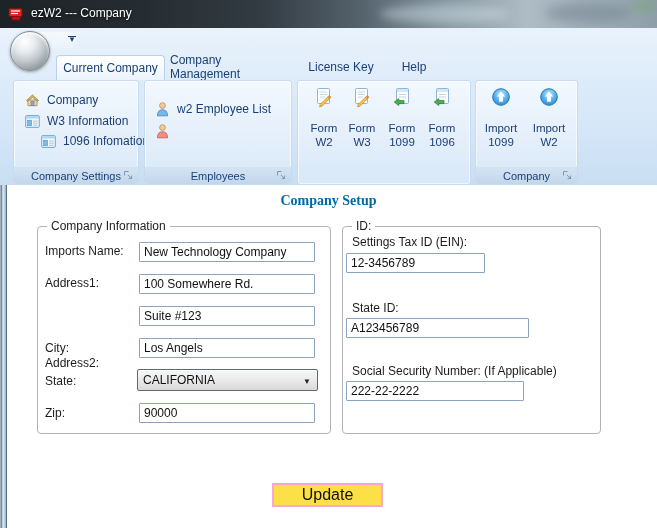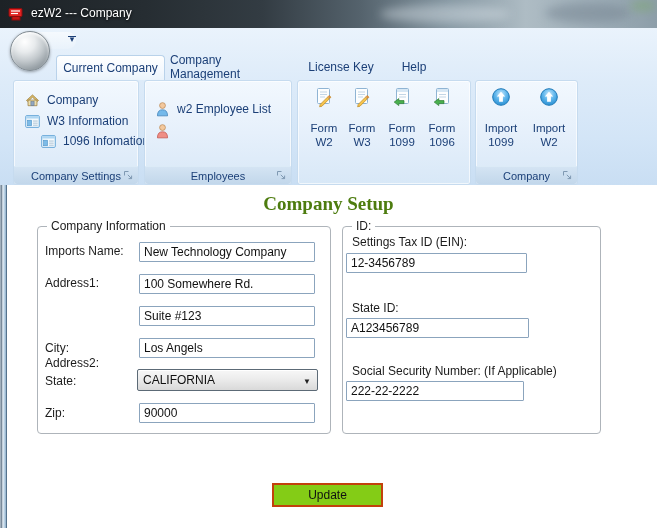--- a/index.html
+++ b/index.html
@@ -52,34 +52,34 @@
   .big-btn{position:absolute;top:4px;width:40px;height:78px;display:flex;flex-direction:column;
     align-items:center;cursor:pointer;color:#1b3f77;font-size:11.5px;text-align:center;line-height:1.2;}
   .big-btn .ic{margin-top:2px;height:21px;display:flex;}
   .big-btn .cap{margin-top:14px;}
 
   
   .content{position:absolute;left:0;top:185px;width:657px;height:343px;background:#ffffff;}
   .left-edge{position:absolute;left:0;top:0;width:7px;height:343px;
     background:linear-gradient(90deg,#c8d4de 0%,#67798a 18%,#e4edf5 42%,#bdd4e6 62%,#9cb8d0 80%,#43617c 96%);}
   .heading{position:absolute;left:0;top:8px;width:657px;text-align:center;
-    font-family:"Liberation Serif",serif;font-weight:bold;font-size:19px;color:#4d7c0f;}
+    font-family:"Liberation Serif",serif;font-weight:bold;font-size:14px;color:#0369a1;}
 
   .gbox{position:absolute;border:1px solid #aeb4ba;border-radius:4px;}
   .gbox .legend{position:absolute;top:-8px;left:9px;background:#fff;padding:0 4px;font-size:12px;color:#1c1c1c;}
   .flabel{position:absolute;font-size:12px;color:#1c1c1c;white-space:nowrap;}
   .tbox{position:absolute;height:20px;border:1px solid #8ba4bd;border-radius:1px;
     font-family:"Liberation Sans",sans-serif;font-size:12px;color:#111;padding:0 4px;box-sizing:border-box;background:#fff;}
   .combo{position:absolute;height:22px;border:1px solid #5c6a76;border-radius:2px;
     background:linear-gradient(180deg,#f7f7f7 0%,#ececec 45%,#d9d9d9 100%);
     display:flex;align-items:center;font-size:12px;color:#111;padding-left:5px;box-sizing:border-box;cursor:pointer;
     box-shadow:inset 0 1px 0 #fff;}
   .combo .arrow{position:absolute;right:6px;top:7px;font-size:8px;color:#222;}
-  .update-btn{position:absolute;background:#84cc16;border:2px solid #c2410c;font-family:"Liberation Sans",sans-serif;
-    font-size:12px;color:#111;cursor:pointer;display:flex;align-items:center;justify-content:center;}
+  .update-btn{position:absolute;background:#fde047;border:2px solid #f9a8d4;font-family:"Liberation Sans",sans-serif;
+    font-size:16px;color:#111;cursor:pointer;display:flex;align-items:center;justify-content:center;}
 </style>
 </head>
 <body>
 
 <svg width="0" height="0" style="position:absolute">
   <defs>
     <radialGradient id="impBlue" cx="50%" cy="32%" r="75%">
       <stop offset="0%" stop-color="#c9e8fb"></stop>
       <stop offset="45%" stop-color="#63b8ed"></stop>
       <stop offset="100%" stop-color="#1d87cd"></stop>
@@ -316,21 +316,21 @@
       <span>CALIFORNIA</span>
       <span class="arrow">▼</span>
     </div>
     <span class="flabel" style="left:45px;top:221px;">Zip:</span>
     <input class="tbox" style="left: 139px; top: 218px; width: 176px;" value="90000">
 
     <div class="gbox" style="left:342px;top:41px;width:257px;height:206px;">
       <span class="legend">ID:</span>
     </div>
     <span class="flabel" style="left:352px;top:50px;">Settings Tax ID (EIN):</span>
-    <input class="tbox" style="left: 346px; top: 68px; width: 181px;" value="12-3456789">
+    <input class="tbox" style="left: 346px; top: 68px; width: 139px;" value="12-3456789">
     <span class="flabel" style="left:352px;top:116px;">State ID:</span>
     <input class="tbox" style="left: 346px; top: 133px; width: 183px;" value="A123456789">
     <span class="flabel" style="left:352px;top:179px;">Social Security Number: (If Applicable)</span>
     <input class="tbox" style="left: 346px; top: 196px; width: 178px;" value="222-22-2222">
 
     <button class="update-btn" style="left:272px;top:298px;width:111px;height:24px;">Update</button>
   </div>
 </div>
 
 </body></html>

